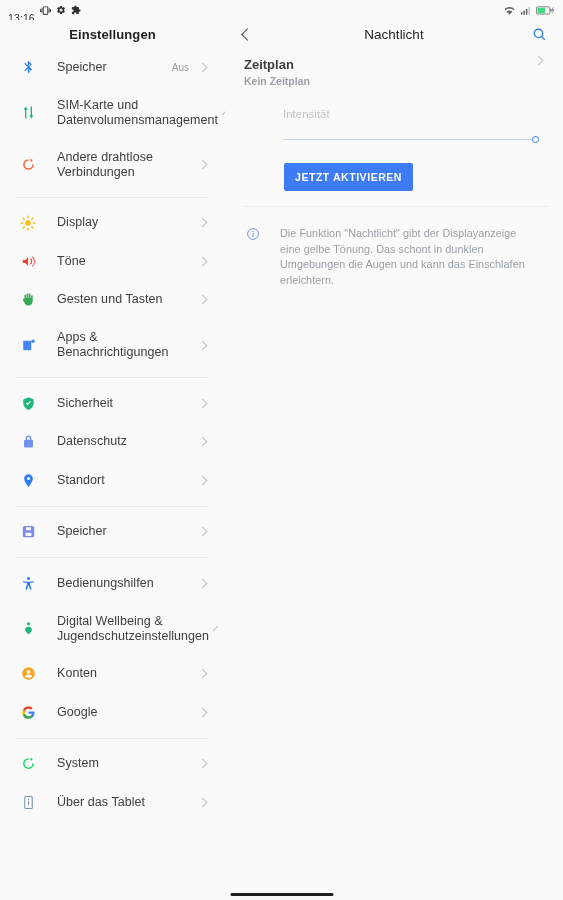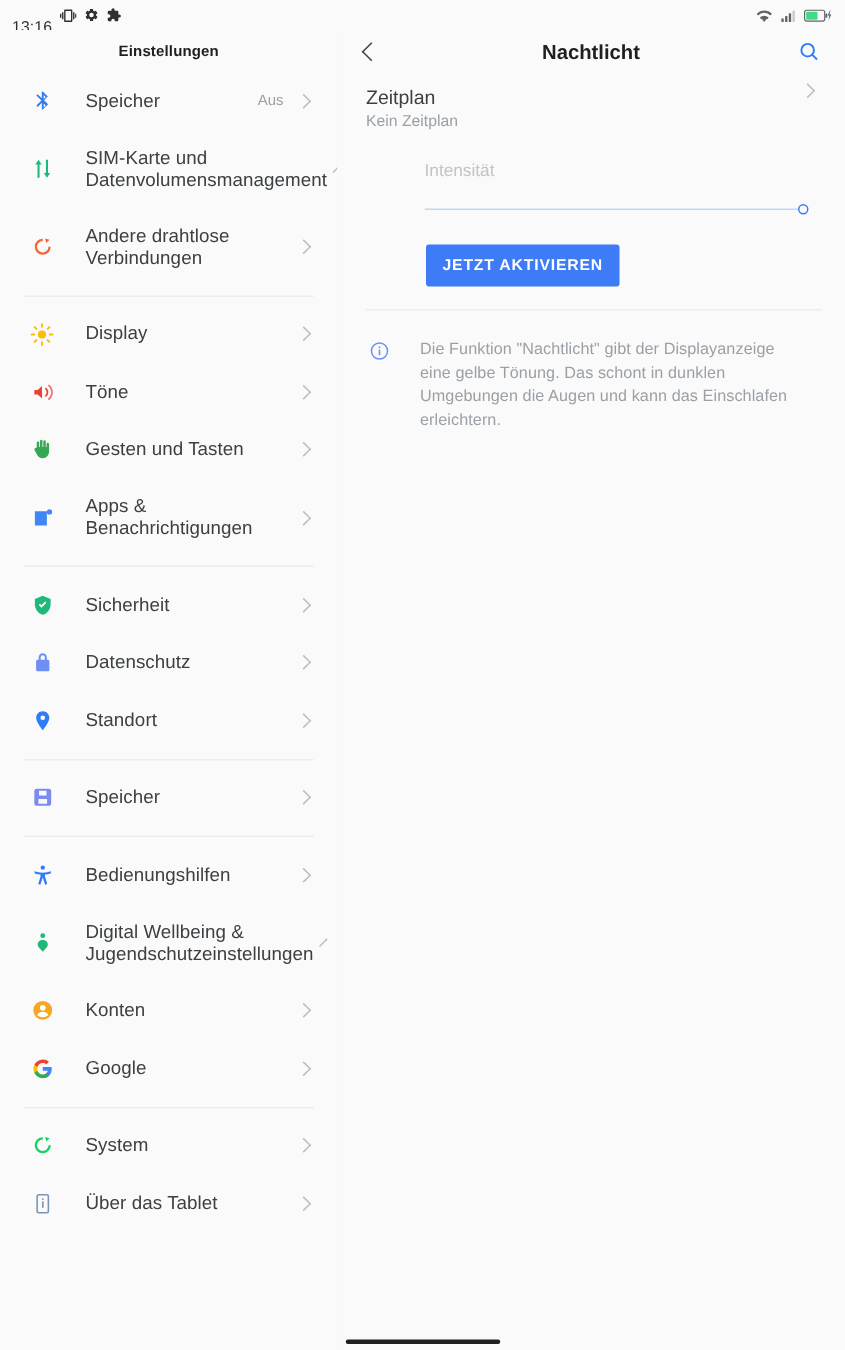--- a/index.html
+++ b/index.html
@@ -29,21 +29,21 @@
   }
   .pane-right {
     position: absolute; left: 225px; top: 20px; width: 338px; height: 880px;
     background: #fafafa; overflow: hidden;
   }
   .vdiv { position: absolute; left: 224px; top: 20px; width: 1px; height: 880px; background: #f0f0f0; }
 
   
   .left-title {
     height: 28px; display: flex; align-items: center; justify-content: center;
-    font-size: 10px; font-weight: bold; color: #1f1f1f; letter-spacing: .1px;
+    font-size: 13px; font-weight: bold; color: #1f1f1f; letter-spacing: .1px;
   }
 
   
   .list { position: relative; }
   .row {
     position: relative; display: flex; align-items: center;
     height: 38.5px; padding: 0 16px 0 17px; cursor: default;
   }
   .row.tall { height: 52px; }
   .row .ic { width: 22px; min-width: 22px; display: flex; align-items: center; justify-content: center; }
@@ -61,28 +61,28 @@
   
   .r-header {
     position: relative; height: 28px; display: flex; align-items: center; padding: 0 16px 0 14px;
   }
   .backchev {
     width: 9px; height: 9px; border-left: 1.6px solid #3c4043; border-bottom: 1.6px solid #3c4043;
     transform: rotate(45deg); margin-left: 4px; cursor: pointer;
   }
   .r-title {
     position: absolute; left: 0; right: 0; text-align: center;
-    font-size: 13.5px; font-weight: bold; color: #1f1f1f; pointer-events: none;
+    font-size: 13.5px; font-weight: normal; color: #1f1f1f; pointer-events: none;
   }
   .search-btn { margin-left: auto; display: flex; align-items: center; cursor: pointer; z-index: 2; }
 
   
   .zeitplan-row {
     position: relative; display: flex; 
-    padding: 9px 18px 9px 19px; cursor: default;
+    padding: 9px 18px 9px 19px; cursor: default; font-weight: bold;
   }
   .zp-texts { flex: 1; }
   .zp-title { font-size: 13px; color: #3c4043; line-height: 16px; }
   .zp-sub { font-size: 10.5px; color: #9aa0a6; line-height: 14px; margin-top: 1px; }
 
   .intensity-wrap { padding: 10px 26px 0 58px; }
   .intensity-lbl { font-size: 11.5px; color: #c0c4c8; line-height: 14px; }
   .slider { position: relative; margin-top: 13px; height: 12px; }
   .slider-track {
     position: absolute; left: 0; right: 0; top: 5px; height: 1.4px;

